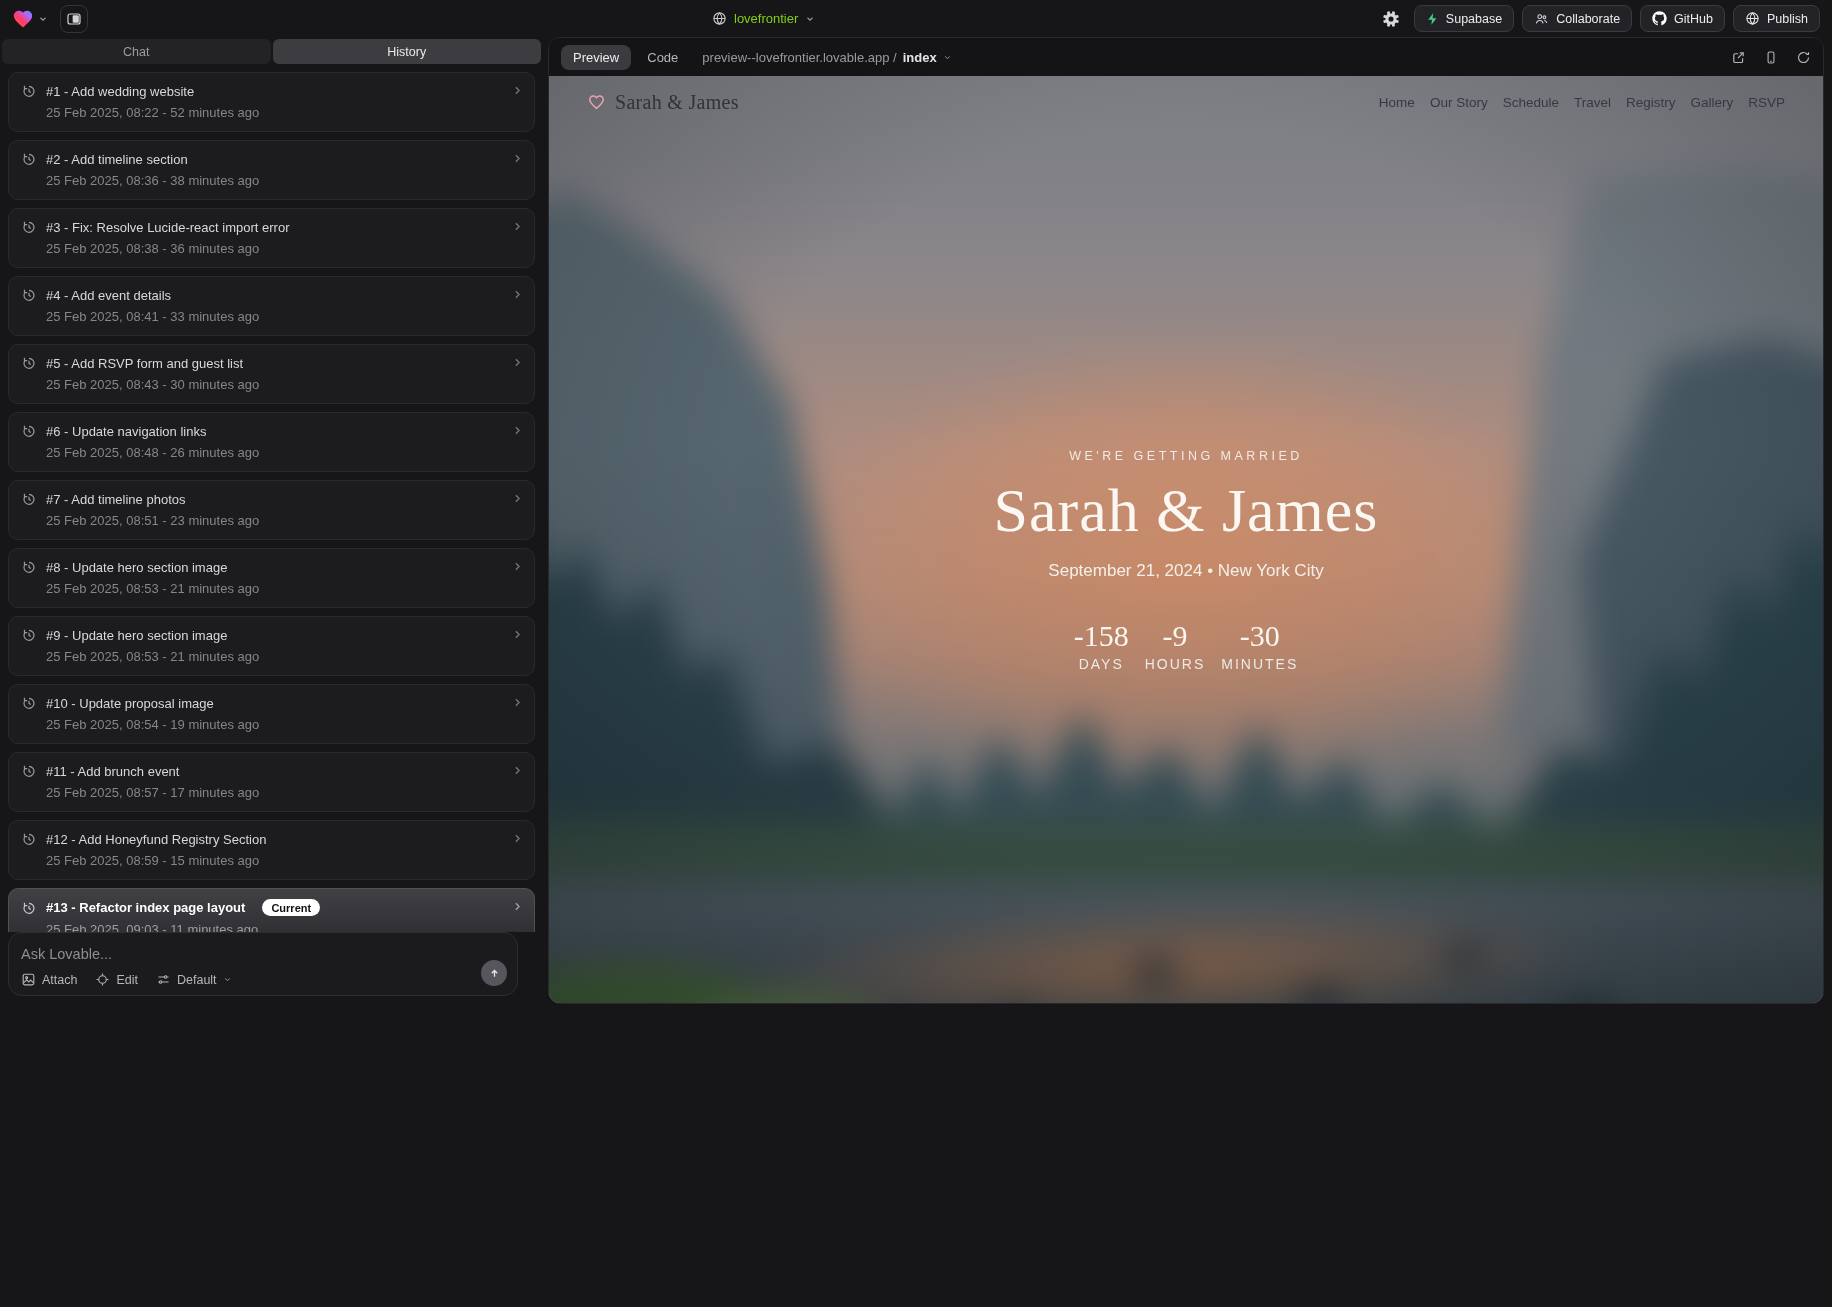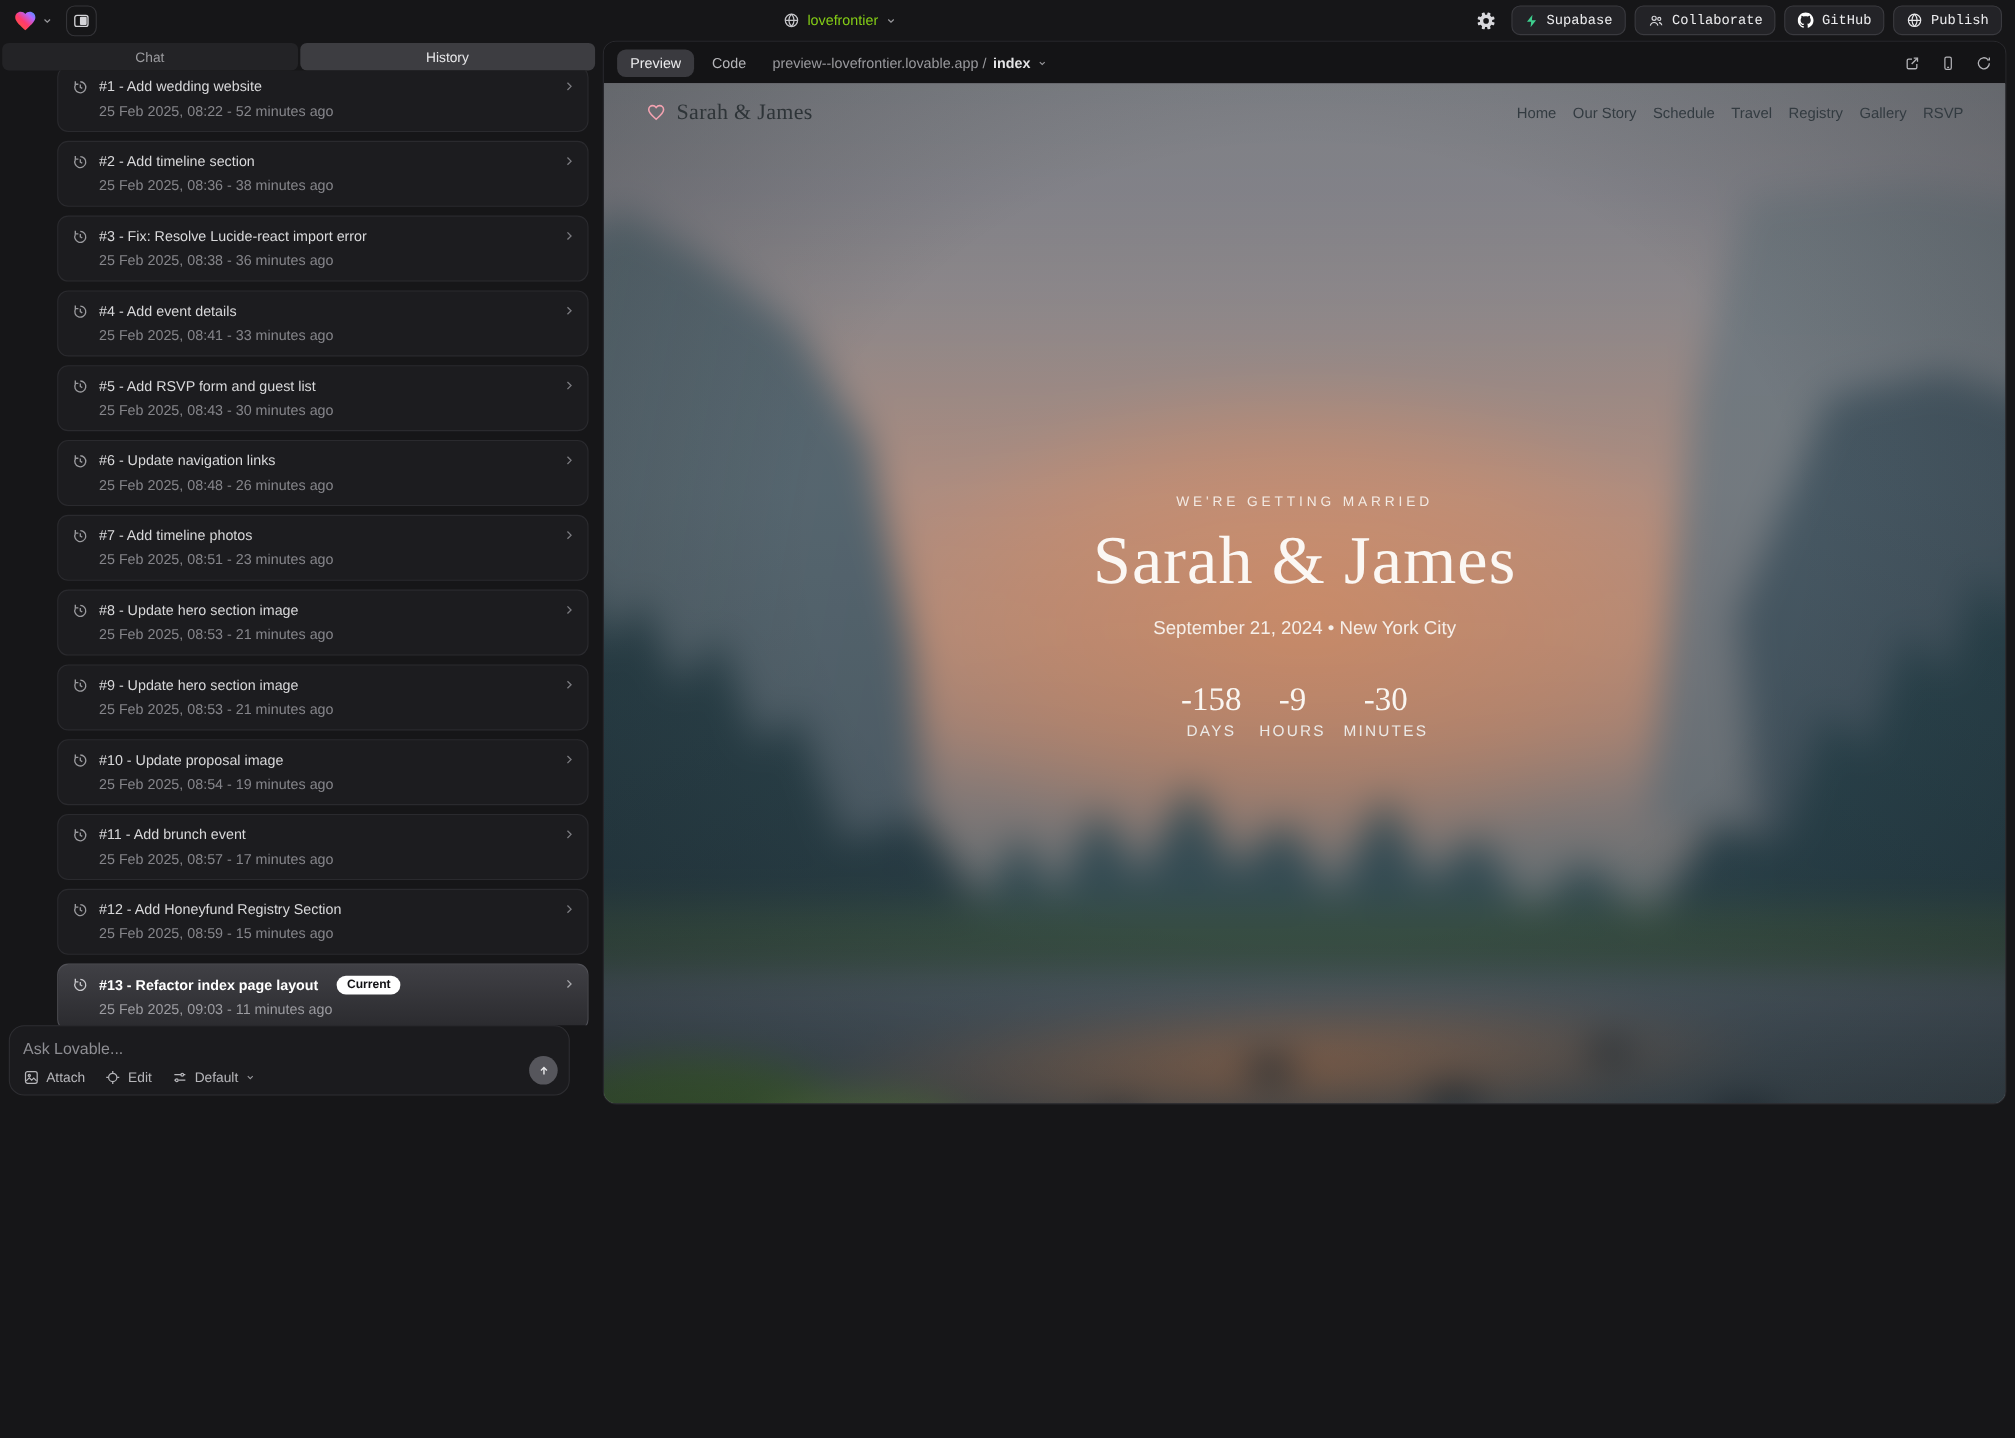--- a/index.html
+++ b/index.html
@@ -10,33 +10,33 @@
   .topbar { height:37px; display:flex; align-items:center; padding:0 12px; position:relative; }
   .tb-left { display:flex; align-items:center; gap:6px; }
   .logo-btn { display:flex; align-items:center; gap:4px; background:none; border:none; cursor:pointer; }
   .icon-btn { width:28px; height:28px; display:flex; align-items:center; justify-content:center;
               background:none; border:1px solid #343438; border-radius:8px; margin-left:6px; cursor:pointer; }
   .tb-center { position:absolute; left:712px; top:0; height:37px; display:flex; align-items:center; gap:7px; }
   .tb-center .pname { font-size:13px; color:#84cc16; }
   .tb-right { margin-left:auto; display:flex; align-items:center; gap:8px; }
   .gearbtn { background:none; border:none; width:30px; height:28px; display:flex; align-items:center; justify-content:center; cursor:pointer; }
   .tb-btn { display:flex; align-items:center; gap:7px; height:27px; padding:0 11px; font-size:12.5px; color:#ececee;
-            background:#232327; border:1px solid #3a3a3f; border-radius:8px; cursor:pointer; font-family:Liberation Mono, monospace; }
+            background:#232327; border:1px solid #3a3a3f; border-radius:8px; cursor:pointer; font-family:Liberation Sans, sans-serif; }
 
   
   .main { display:flex; height:967px; }
 
   
   .sidebar { width:543px; display:flex; flex-direction:column; }
   .tabs { display:flex; gap:2px; margin:2px 2px 0 2px; height:25px; }
   .tab { flex:1; border:none; border-radius:6px; font-size:12.5px; font-family:inherit; cursor:pointer; }
   .tab.inactive { background:#232326; color:#9b9b9f; }
   .tab.active   { background:#3d3d41; color:#e8e8ea; }
 
-  .hlist { flex:1; display:flex; flex-direction:column; justify-content:center; gap:8px; padding:8px; overflow:hidden;margin-left:44px; }
+  .hlist { flex:1; display:flex; flex-direction:column; justify-content:flex-start; gap:8px; padding:8px; overflow:hidden; }
   .hcard { position:relative; border:1px solid #2a2a2e; background:#1c1c1f; border-radius:10px;
            padding:10px 30px 11px 12px; cursor:pointer; }
   .hcard .hrow { display:flex; align-items:center; gap:9px; }
   .htitle { font-size:13px; color:#d8d8da; }
   .htime  { font-size:13px; color:#85858a; margin:6px 0 0 25px; }
   .chev { position:absolute; right:10px; top:11px; }
   .hcard.selected { background:linear-gradient(180deg,#404045,#2a2a2e); border-color:#505056; }
   .hcard.selected .htitle { color:#ffffff; font-weight:700; }
   .hcard.selected .htime  { color:#9c9ca1; }
   .badge { display:inline-block; margin-left:8px; background:#ffffff; color:#111114; font-size:11px; font-weight:700;

